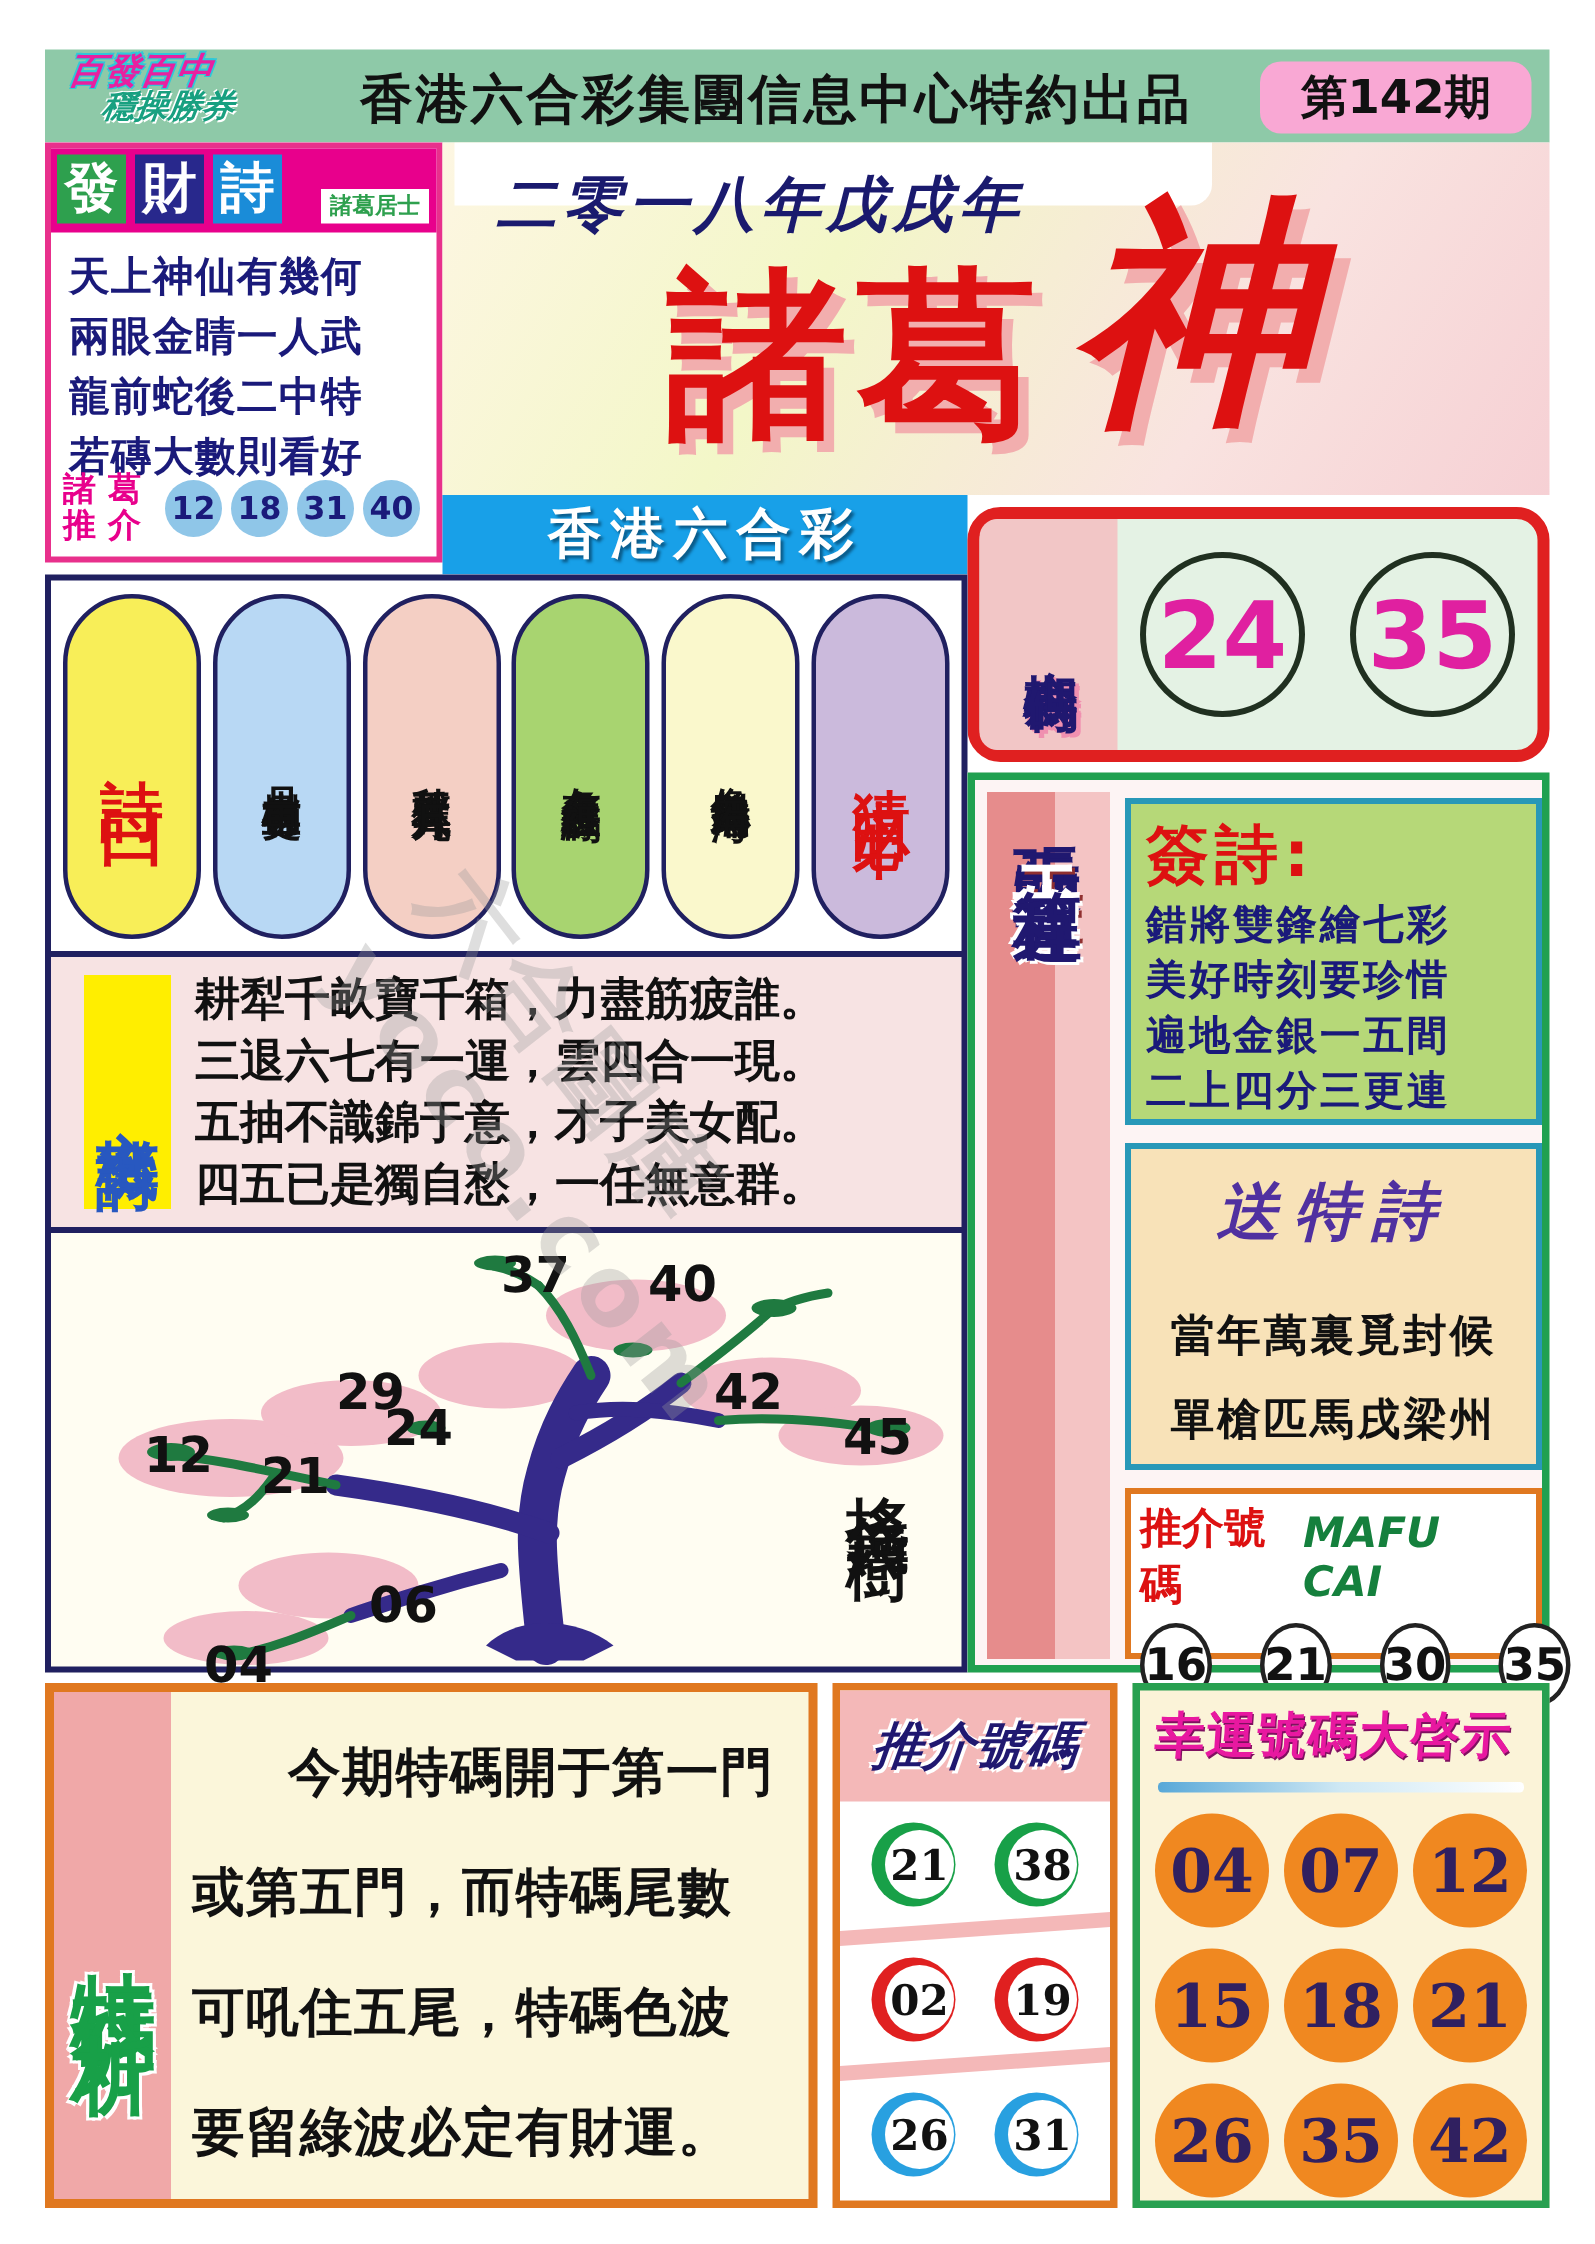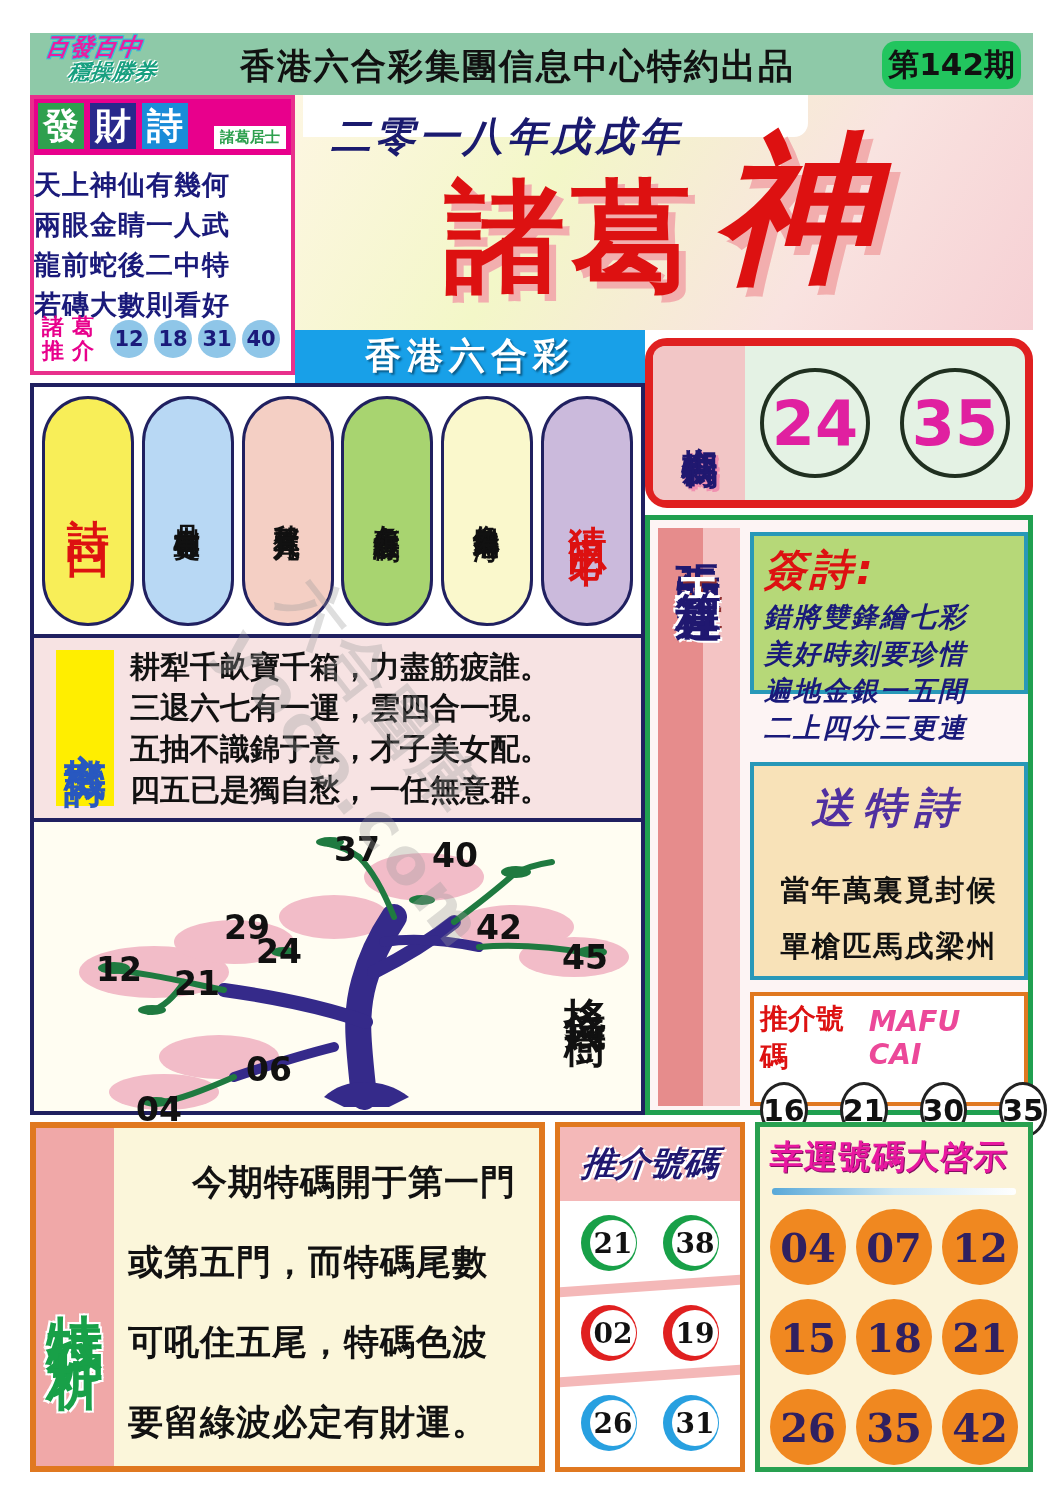--- a/index.html
+++ b/index.html
@@ -8,35 +8,35 @@
 
   
   .header-band { position:absolute; left:30px; top:33px; width:1003px; height:62px;
     background:#8ec9a8; display:flex; align-items:center; }
   .logo { position:absolute; left:14px; top:2px; line-height:1.05; transform:skewX(-8deg); }
   .logo .l1 { font-size:24px; font-weight:900; font-style:italic; color:#e820a0;
     text-shadow:1px 1px 0 #30c8d8, -1px -1px 0 #30c8d8, 1px -1px 0 #30c8d8, -1px 1px 0 #30c8d8; }
   .logo .l2 { font-size:22px; font-weight:900; font-style:italic; color:#18a080; margin-left:26px;
     text-shadow:1px 1px 0 #fff, -1px -1px 0 #fff; }
   .band-title { position:absolute; left:210px; top:10px; font-size:35px; font-weight:900; color:#111; letter-spacing:2px; }
-  .issue-pill { position:absolute; right:12px; top:8px; background:#22c55e; border-radius:14px;
-    padding:3px 6px; font-size:31px; font-weight:900; color:#111; }
+  .issue-pill { position:absolute; right:12px; top:8px; background:#f9a8d4; border-radius:14px;
+    padding:3px 27px; font-size:31px; font-weight:900; color:#111; }
 
   
   .facai { position:absolute; left:30px; top:95px; width:265px; height:280px;
     border:4px solid #e8308c; background:#fff; }
   .facai-head { position:relative; height:56px; background:#e8008c; }
   .fc-char { position:absolute; top:4px; width:46px; height:46px; color:#fff; font-weight:900;
     font-size:36px; text-align:center; line-height:46px; }
   .fc1 { left:4px;  background:#2ea04e; }
   .fc2 { left:56px; background:#28288c; }
   .fc3 { left:108px;background:#1a8cd8; }
   .fc-author { position:absolute; right:5px; bottom:6px; background:#fff; color:#2ea04e;
     font-size:15px; font-weight:700; padding:2px 6px; }
-  .facai-poem { padding:10px 8px 0 0; color:#1a1a7a; font-weight:900; font-size:27px; line-height:40px; letter-spacing:1px; }
+  .facai-poem { padding:10px 8px 0 12px; color:#1a1a7a; font-weight:900; font-size:27px; line-height:40px; letter-spacing:1px; }
   .facai-reco { position:absolute; left:8px; bottom:8px; display:flex; align-items:center; }
   .reco-label { color:#e8008c; font-weight:900; font-size:22px; line-height:24px; margin-right:8px; letter-spacing:8px; }
   .reco-balls { display:flex; gap:6px; }
   .reco-ball { width:38px; height:38px; border-radius:50%; background:#8fc6e8; color:#1a1a7a;
     font-weight:900; font-size:21px; display:flex; align-items:center; justify-content:center; }
 
   
   .masthead { position:absolute; left:295px; top:95px; width:738px; height:235px;
     background:linear-gradient(120deg,#fdf6e2 0%, #f3f7c8 35%, #f9e3e0 70%, #f6d0d4 100%); overflow:hidden; }
   .mast-white { position:absolute; left:8px; top:0; width:505px; height:42px; background:#fff; border-radius:0 0 14px 0; }
@@ -99,33 +99,33 @@
 
   
   .zodiac { position:absolute; left:645px; top:515px; width:388px; height:600px;
     border:5px solid #20a050; background:#fdf4f4; }
   .z-strip { position:absolute; left:8px; top:8px; width:82px; height:578px;
     background:linear-gradient(90deg,#e68c8c 0 55%, #f4c4c4 55% 100%); display:flex; justify-content:center; }
   .z-strip .zcol { writing-mode:vertical-rl; font-weight:900; font-size:46px; line-height:82px; letter-spacing:4px; }
   .z1 { color:#201870; }
   .z2 { color:#ffffff; text-shadow:2px 2px 0 #903030; }
   .z3 { color:#201870; text-shadow:2px 2px 0 #ffffff, -2px -2px 0 #ffffff; }
-  .qianshi { position:absolute; left:100px; top:12px; width:278px; height:162px;
-    background:#b6d878; border:4px solid #2898b8; padding:6px 10px;font-style:italic; }
+  .qianshi { position:absolute; left:100px; top:12px; width:278px; height:218px;
+    background:#b6d878; border:4px solid #2898b8; padding:6px 10px; }
   .qs-title { color:#dd1111; font-size:42px; font-weight:900; letter-spacing:4px; }
   .qs-lines { color:#1a1a7a; font-weight:900; font-size:27px; line-height:37px; letter-spacing:2px; }
   .songte { position:absolute; left:100px; top:242px; width:278px; height:218px;
     background:#f8e2b8; border:4px solid #2898b8; text-align:center; padding-top:14px; }
   .st-title { color:#5030a0; font-size:42px; font-weight:900; font-style:italic; letter-spacing:10px; }
   .st-lines { margin-top:26px; color:#111; font-weight:900; font-size:29px; line-height:56px; letter-spacing:2px; }
   .mafu { position:absolute; left:100px; top:472px; width:278px; height:114px;
     background:#fff; border:4px solid #e07820; padding:4px 6px; }
   .mafu-head { display:flex; justify-content:space-between; align-items:center; }
   .mafu-label { color:#dd1111; font-weight:900; font-size:28px; }
-  .mafu-brand { color:#ec4899; font-weight:900; font-style:italic; font-size:28px; }
+  .mafu-brand { color:#15803d; font-weight:900; font-style:italic; font-size:28px; }
   .mafu-balls { display:flex; justify-content:space-around; margin-top:6px;gap:32px; }
   .mafu-ball { width:56px; height:56px; border:3px solid #222; border-radius:50%; background:#fff;
     display:flex; align-items:center; justify-content:center; font-size:30px; font-weight:900; color:#111; }
 
   
   .analysis { position:absolute; left:30px; top:1122px; width:515px; height:350px;
     border:6px solid #e07820; background:#fbf6da; }
   .an-strip { position:absolute; left:0; top:0; width:78px; height:100%; background:#f0a8a8;
     display:flex; align-items:center; justify-content:center; }
   .an-strip span { writing-mode:vertical-rl; color:#18a048; font-weight:900; font-size:56px; letter-spacing:14px;

